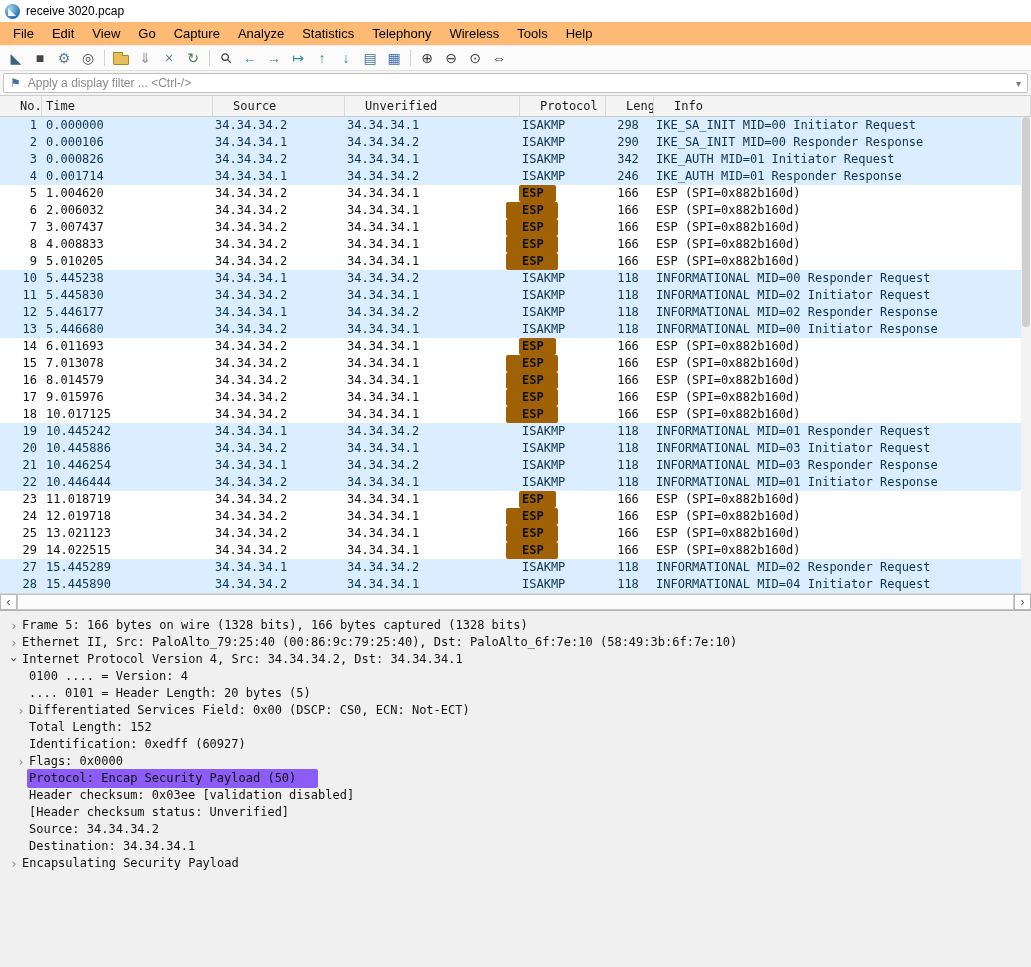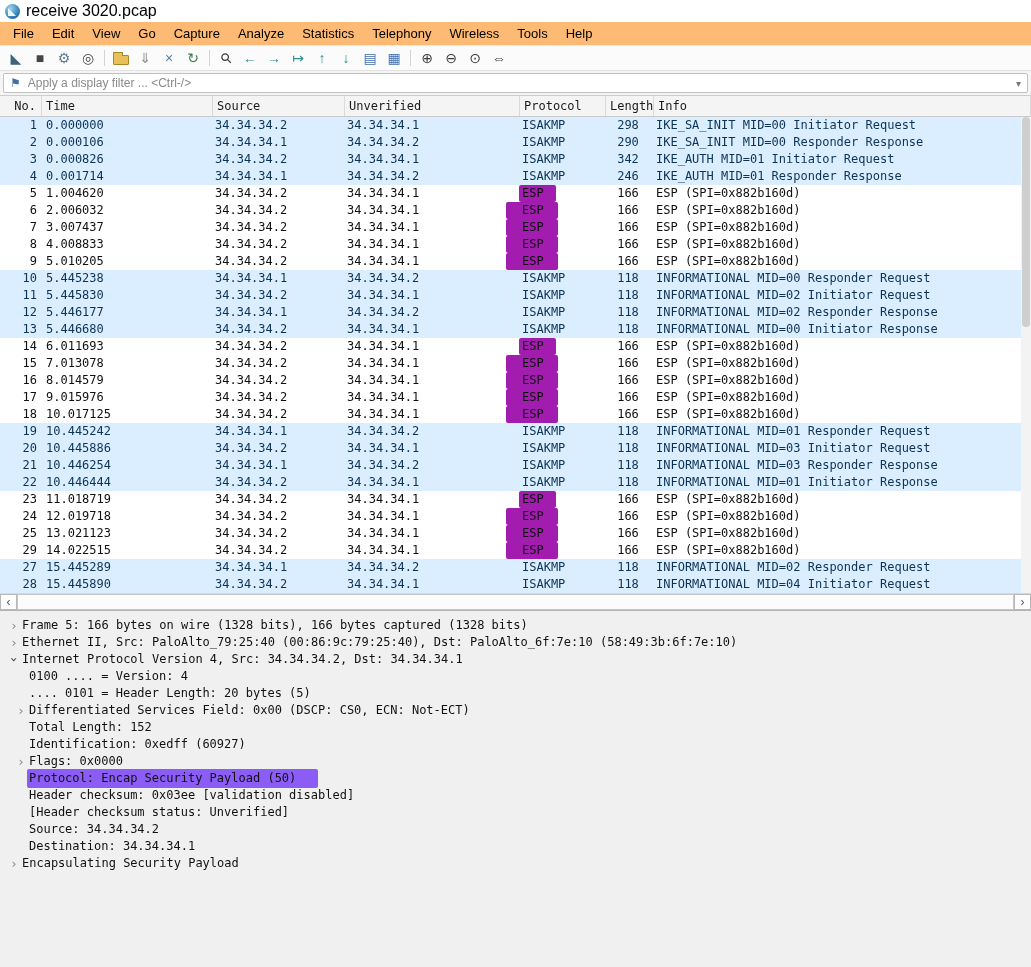--- a/index.html
+++ b/index.html
@@ -6,21 +6,21 @@
   html,body { width:1031px; height:967px; background:#ffffff; overflow:hidden;
               font-family:"Liberation Sans", sans-serif; }
 
   
   .titlebar { height:22px; display:flex; align-items:center; padding-left:5px; background:#ffffff; }
   .app-icon { width:15px; height:15px; border-radius:50%;
               background:radial-gradient(circle at 35% 30%, #9ed4f2, #1c6ea6 75%);
               position:relative; margin-right:6px; flex:0 0 auto; }
   .app-icon .fin { position:absolute; left:3px; bottom:3px; width:0; height:0;
                    border-right:8px solid transparent; border-bottom:8px solid #eaf6ff; }
-  .title-text { font-size:16px; color:#000; }
+  .title-text { font-size:12px; color:#000; }
 
   
   .menubar { height:23px; display:flex; align-items:center; background:#fdba74; padding-left:4px; }
   .menu-item { font-size:13px; color:#000; padding:3px 9px; cursor:default; }
 
   
   .toolbar { height:26px; display:flex; align-items:center; background:#fbfbfb;
              border-top:1px solid #ececec; border-bottom:1px solid #e2e2e2;
              padding-left:5px; gap:2px; }
   .tb-icon { width:22px; height:20px; font-size:14px; line-height:20px; text-align:center;
@@ -40,32 +40,32 @@
                   border-radius:2px; display:flex; align-items:center; padding:0 6px; }
   .bookmark { color:#44709f; font-size:12px; margin-right:7px; }
   .placeholder { color:#8a8a8a; font-size:12px; flex:1; white-space:nowrap; overflow:hidden; }
   .dropdown { color:#7a7a7a; font-size:10px; }
 
   
   .packet-list { position:relative; }
   .plist-header, .prow { display:grid; grid-template-columns:42px 171px 132px 175px 86px 48px 1fr;
                          font:12px "DejaVu Sans Mono", monospace; white-space:nowrap; }
   .plist-header { height:21px; background:#f4f4f4; border-bottom:1px solid #c9c9c9; }
-  .hcell { line-height:20px; padding:0 4px; border-right:1px solid #dadada;
+  .hcell { line-height:20px; padding:0 20px; border-right:1px solid #dadada;
            overflow:hidden; color:#1a1a1a; }
   .plist-body { height:476px; overflow:hidden; }
   .prow { height:17px; line-height:17px; }
   .prow.isakmp { background:#daeeff; color:#0d3354; }
   .prow.esp    { background:#ffffff; color:#101010; }
   .cell { padding:0 2px; overflow:visible; }
   .c0 { text-align:right; padding-right:5px; }
   .c1 { padding-left:4px; }
   .c5 { text-align:center; padding-right:6px; }
-  .phl { display:inline-block; background:#a21caf; border-radius:2px;
-         margin-left:-3px; padding:0 12px 0 3px; }
+  .phl { display:inline-block; background:#a16207; border-radius:2px;
+         margin-left:-3px; padding:0 12px 0 3px;font-weight:bold; }
   .phl.wide { margin-left:-16px; padding:0 14px 0 16px; }
 
   
   .vscroll { position:absolute; top:21px; right:0; width:10px; height:476px; background:#f3f3f3; }
   .vscroll .vthumb { position:absolute; top:0; left:1px; width:8px; height:210px;
                      background:#cfcfcf; border-radius:4px; }
 
   
   .hscroll { height:17px; display:flex; background:#efefef; border-top:1px solid #d8d8d8; }
   .hs-btn { width:17px; border:1px solid #b8b8b8; background:#fdfdfd; color:#555;

